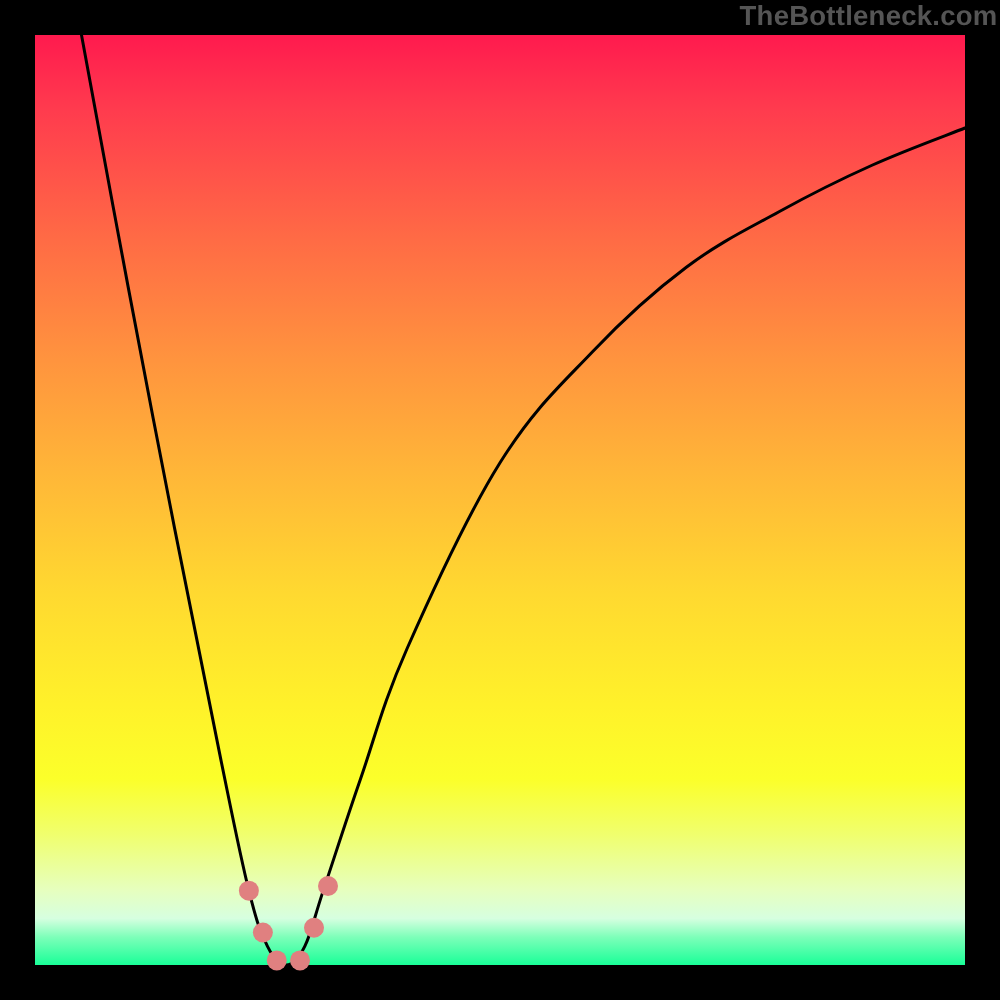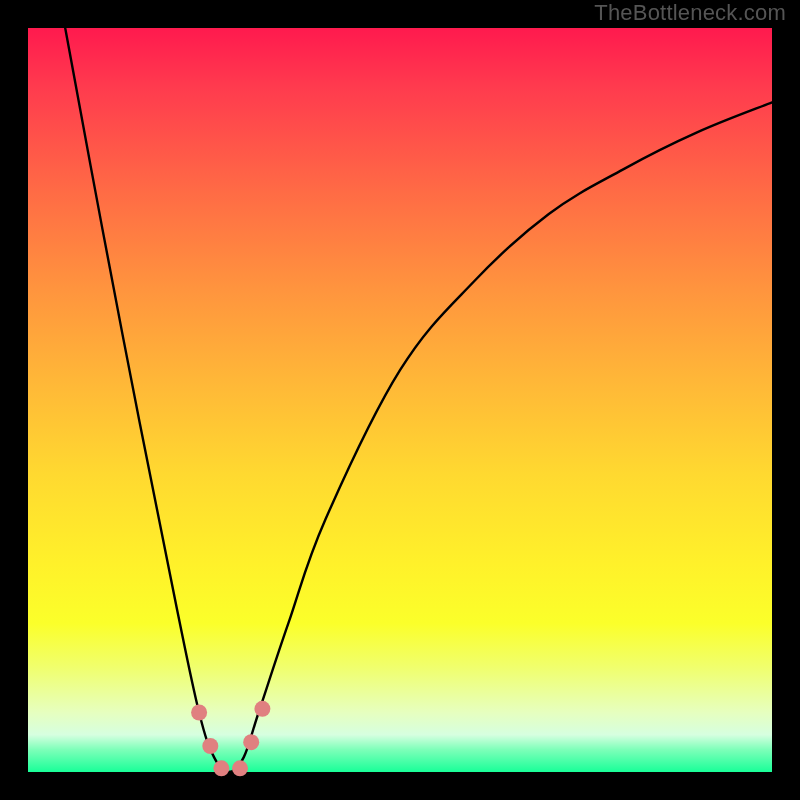--- a/index.html
+++ b/index.html
@@ -37,24 +37,24 @@
       #f0ff6e 86%,
       #e6ffbf 92%,
       #d6ffe0 95%,
       #7dffb9 97%,
       #19ff98 100%
     );
   }
   .watermark {
     position: absolute;
     top: 0px;
-    right: 14px;
+    right: 2px;
     font-family: Arial, Helvetica, sans-serif;
     font-size: 22px;
-    font-weight: 400;
+    font-weight: 700;
     color: #555;
     letter-spacing: 0.2px;
     user-select: none;
   }
   svg.curve {
     position: absolute;
     left: 0;
     top: 0;
     width: 744px;
     height: 744px;

